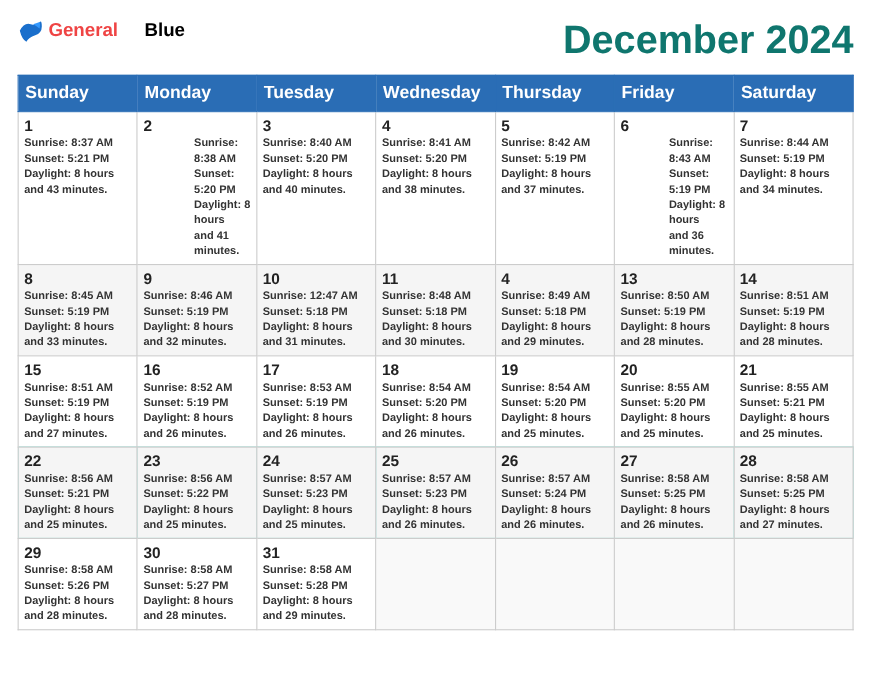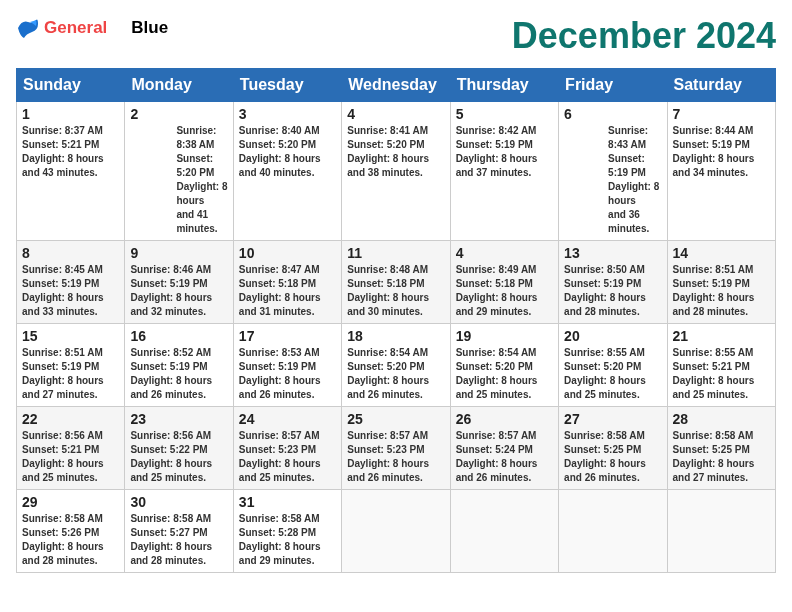--- a/index.html
+++ b/index.html
@@ -174,21 +174,21 @@
         </td>
         <td>
           <span class="day-number">9</span>
           <div class="day-detail" style="white-space: pre-line;">Sunrise: 8:46 AM
 Sunset: 5:19 PM
 Daylight: 8 hours
 and 32 minutes.</div>
         </td>
         <td>
           <span class="day-number">10</span>
-          <div class="day-detail" style="white-space: pre-line;">Sunrise: 8:47 AM
+          <div class="day-detail" style="white-space: pre-line;">Sunrise: 12:47 AM
 Sunset: 5:18 PM
 Daylight: 8 hours
 and 31 minutes.</div>
         </td>
         <td>
           <span class="day-number">11</span>
           <div class="day-detail" style="white-space: pre-line;">Sunrise: 8:48 AM
 Sunset: 5:18 PM
 Daylight: 8 hours
 and 30 minutes.</div>

